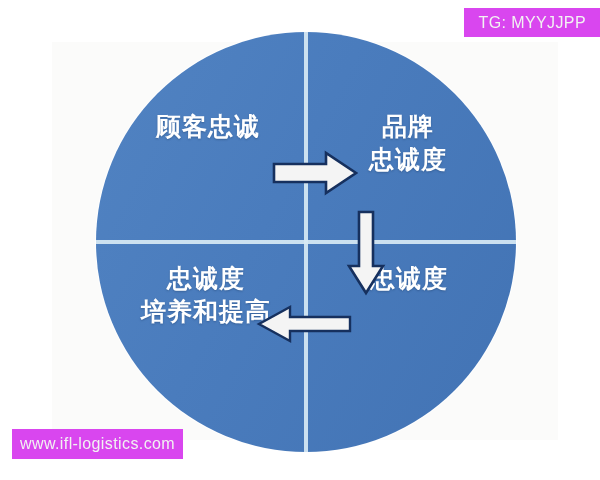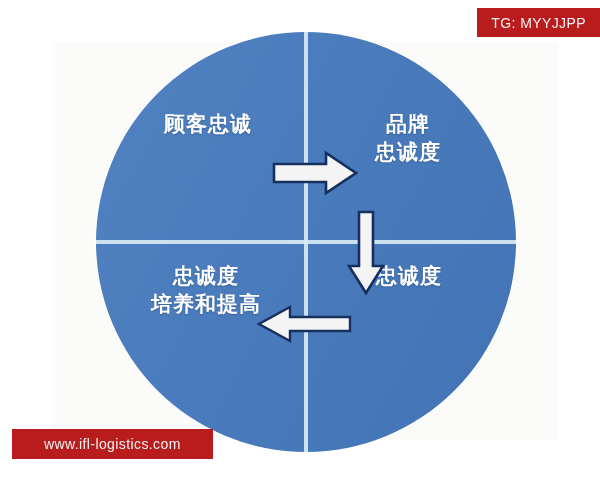--- a/index.html
+++ b/index.html
@@ -72,21 +72,21 @@
 
   
   .quad {
     position: absolute;
     display: flex;
     flex-direction: column;
     align-items: center;
     justify-content: center;
     color: #ffffff;
     font-weight: bold;
-    font-size: 21px;
+    font-size: 25px;
     line-height: 1.32;
     letter-spacing: 1px;
     text-align: center;
     text-shadow: 0 1px 2px rgba(20,50,90,.35);
     white-space: nowrap;
     pointer-events: auto;
   }
   .quad span { display: block; }
 
   #quad-tl { left: 14px;  top: 78px;  width: 196px; }
@@ -98,39 +98,39 @@
   .arrow {
     position: absolute;
   }
   #arrow-right { left: 176px; top: 118px; width: 86px; height: 46px; }
   #arrow-down  { left: 246px; top: 178px; width: 48px; height: 86px; }
   #arrow-left  { left: 160px; top: 272px; width: 96px; height: 40px; }
 
   
   .watermark {
     position: absolute;
-    background: #b91c1c;
+    background: #d946ef;
     color: #f2f2f2;
-    font-size: 14px;
+    font-size: 16px;
     letter-spacing: .4px;
     display: flex;
     align-items: center;
     white-space: nowrap;
   }
   #wm-top {
     right: 0;
     top: 8px;
     height: 29px;
     padding: 0 14px;
   }
   #wm-bottom {
     left: 12px;
     bottom: 21px;
     height: 30px;
-    padding: 0 32px;
+    padding: 0 8px;
   }
 </style>
 </head>
 <body>
 
 <div id="stage">
 
   <div id="panel"></div>
 
   <div id="wheel">

